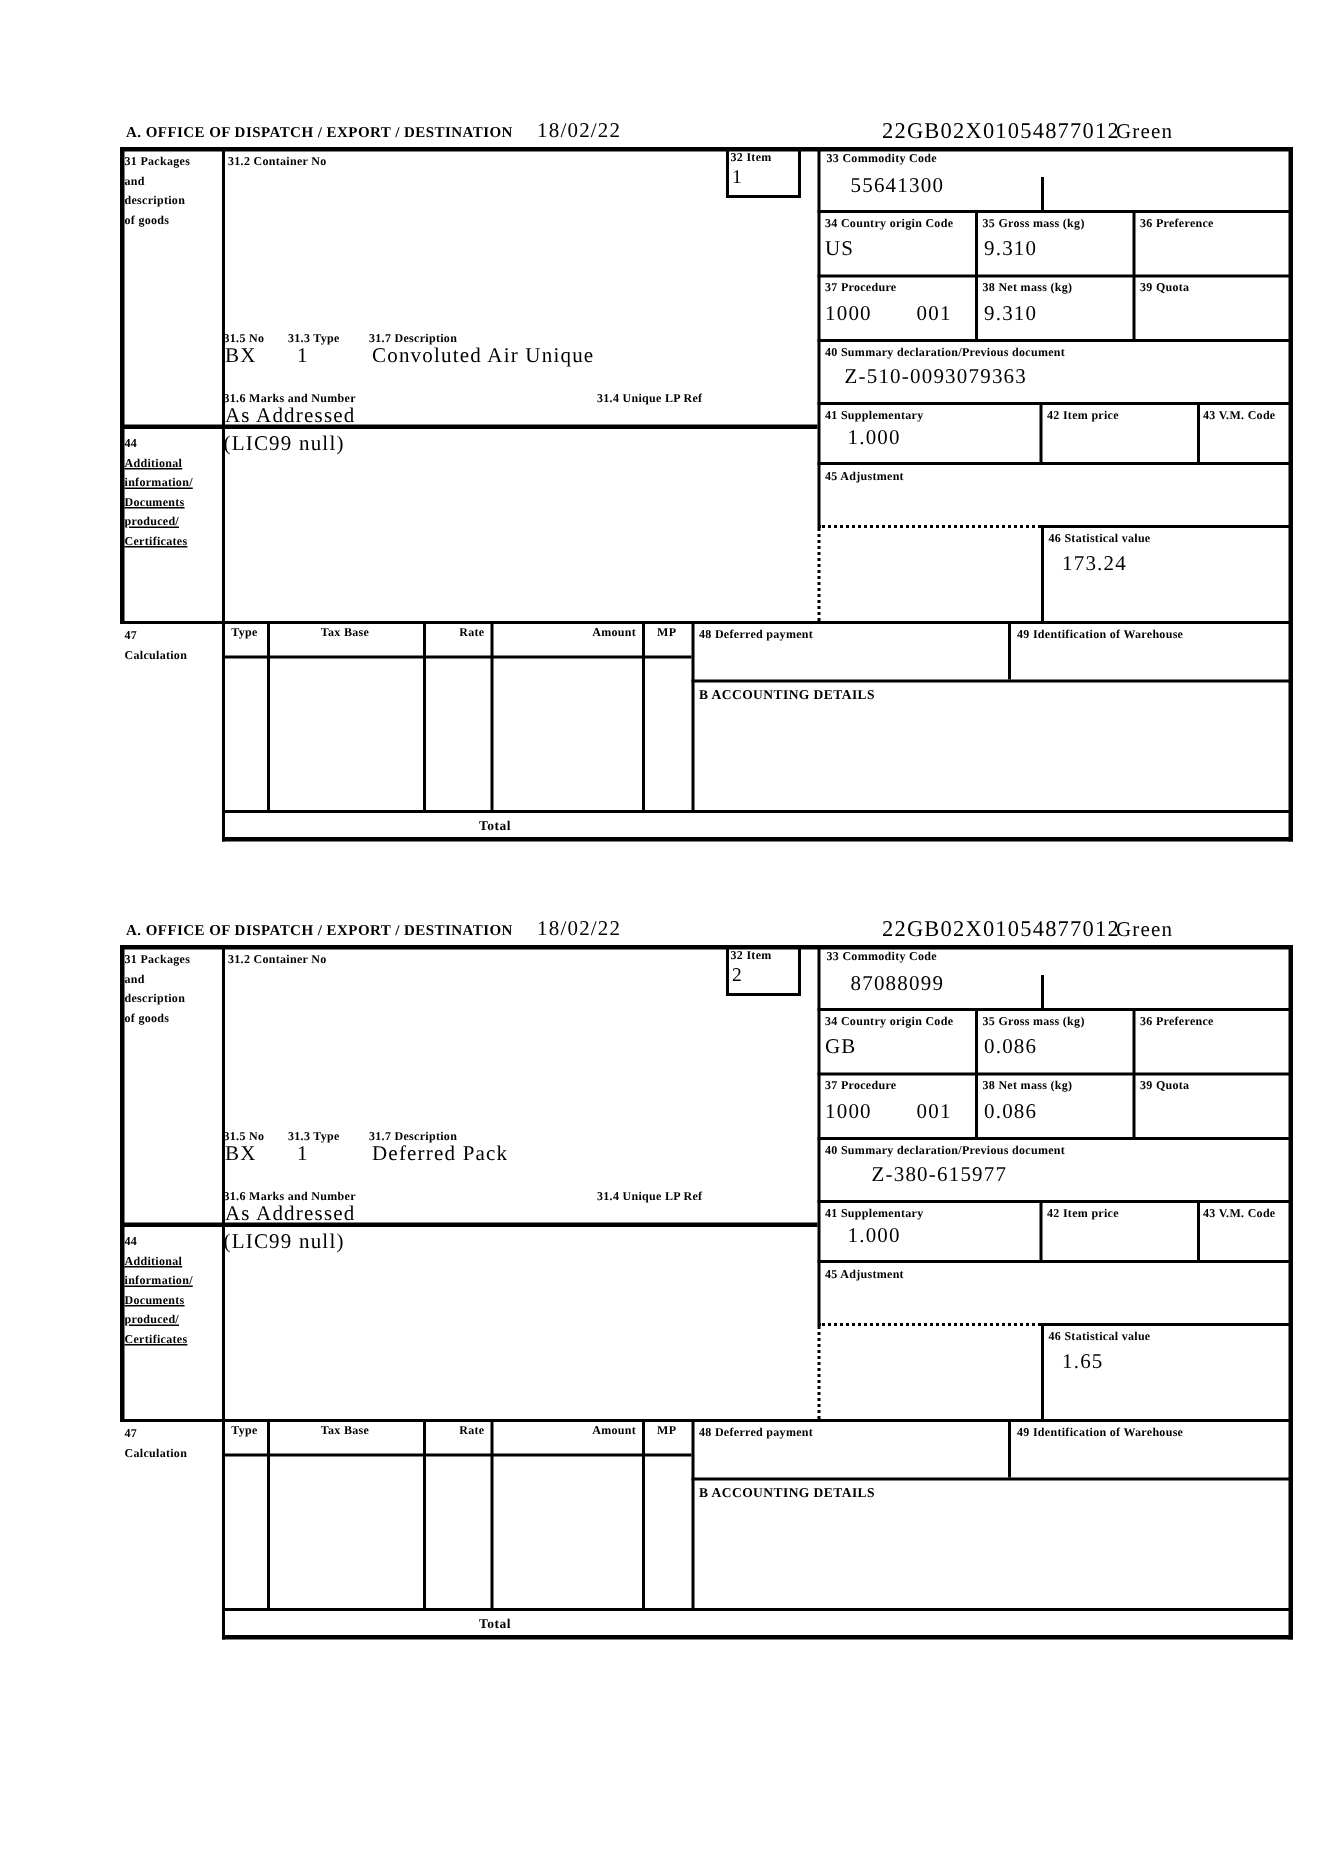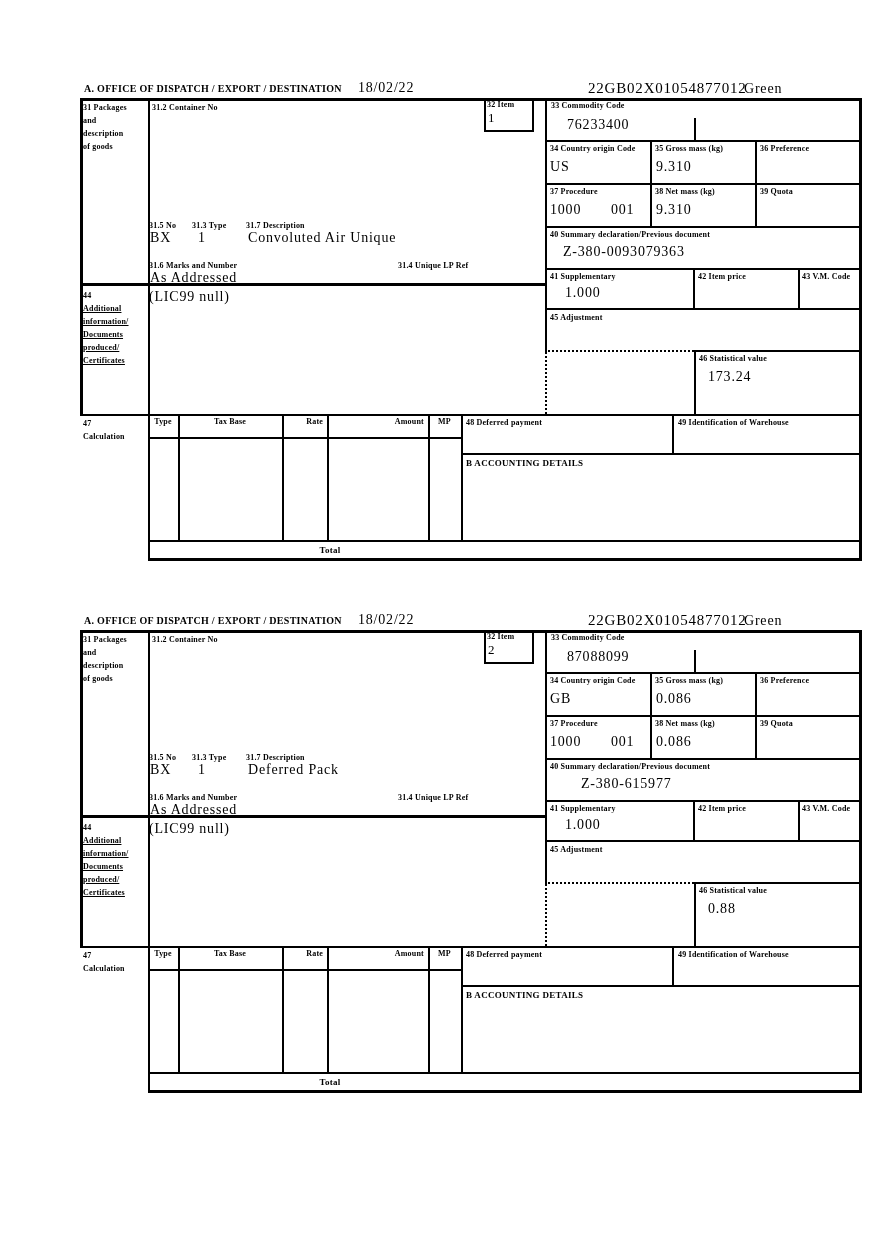--- a/index.html
+++ b/index.html
@@ -99,37 +99,37 @@
   <div class="val" style="left:70px;top:150px;">BX</div>
   <div class="val" style="left:118px;top:150px;">1</div>
   <div class="val" style="left:168px;top:150px;">Convoluted Air Unique</div>
 
   <div class="lbl" style="left:69px;top:181px;">31.6 Marks and Number</div>
   <div class="lbl" style="left:318px;top:181px;">31.4 Unique LP Ref</div>
   <div class="val" style="left:70px;top:190px;">As Addressed</div>
   <div class="val" style="left:69px;top:209px;">(LIC99 null)</div>
 
   <div class="lbl" style="left:471px;top:21px;">33 Commodity Code</div>
-  <div class="val" style="left:487px;top:37px;">76233400</div>
+  <div class="val" style="left:487px;top:37px;">55641300</div>
 
   <div class="lbl" style="left:470px;top:64px;">34 Country origin Code</div>
   <div class="val" style="left:470px;top:79px;">US</div>
   <div class="lbl" style="left:575px;top:64px;">35 Gross mass (kg)</div>
   <div class="val" style="left:576px;top:79px;">9.310</div>
   <div class="lbl" style="left:680px;top:64px;">36 Preference</div>
 
   <div class="lbl" style="left:470px;top:107px;">37 Procedure</div>
   <div class="val" style="left:470px;top:122px;">1000</div>
   <div class="val" style="left:531px;top:122px;">001</div>
   <div class="lbl" style="left:575px;top:107px;">38 Net mass (kg)</div>
   <div class="val" style="left:576px;top:122px;">9.310</div>
   <div class="lbl" style="left:680px;top:107px;">39 Quota</div>
 
   <div class="lbl" style="left:470px;top:150px;">40 Summary declaration/Previous document</div>
-  <div class="val" style="left:483px;top:164px;">Z-380-0093079363</div>
+  <div class="val" style="left:483px;top:164px;">Z-510-0093079363</div>
 
   <div class="lbl" style="left:470px;top:192px;">41 Supplementary</div>
   <div class="val" style="left:485px;top:205px;">1.000</div>
   <div class="lbl" style="left:618px;top:192px;">42 Item price</div>
   <div class="lbl" style="left:722px;top:192px;">43 V.M. Code</div>
 
   <div class="lbl" style="left:470px;top:233px;">45 Adjustment</div>
 
   <div class="lbl" style="left:619px;top:274px;">46 Statistical value</div>
   <div class="val" style="left:628px;top:289px;">173.24</div>
@@ -246,21 +246,21 @@
   <div class="val" style="left:501px;top:164px;">Z-380-615977</div>
 
   <div class="lbl" style="left:470px;top:192px;">41 Supplementary</div>
   <div class="val" style="left:485px;top:205px;">1.000</div>
   <div class="lbl" style="left:618px;top:192px;">42 Item price</div>
   <div class="lbl" style="left:722px;top:192px;">43 V.M. Code</div>
 
   <div class="lbl" style="left:470px;top:233px;">45 Adjustment</div>
 
   <div class="lbl" style="left:619px;top:274px;">46 Statistical value</div>
-  <div class="val" style="left:628px;top:289px;">0.88</div>
+  <div class="val" style="left:628px;top:289px;">1.65</div>
 
   <div class="lbl ctr" style="left:68px;top:337px;width:30px;">Type</div>
   <div class="lbl ctr" style="left:98px;top:337px;width:104px;">Tax Base</div>
   <div class="lbl rt" style="left:202px;top:337px;width:44px;">Rate</div>
   <div class="lbl rt" style="left:247px;top:337px;width:100px;">Amount</div>
   <div class="lbl ctr" style="left:348px;top:337px;width:33px;">MP</div>
 
   <div class="lbl" style="left:386px;top:338px;">48 Deferred payment</div>
   <div class="lbl" style="left:598px;top:338px;">49 Identification of Warehouse</div>
   <div class="bold9" style="left:386px;top:378px;">B ACCOUNTING DETAILS</div>

